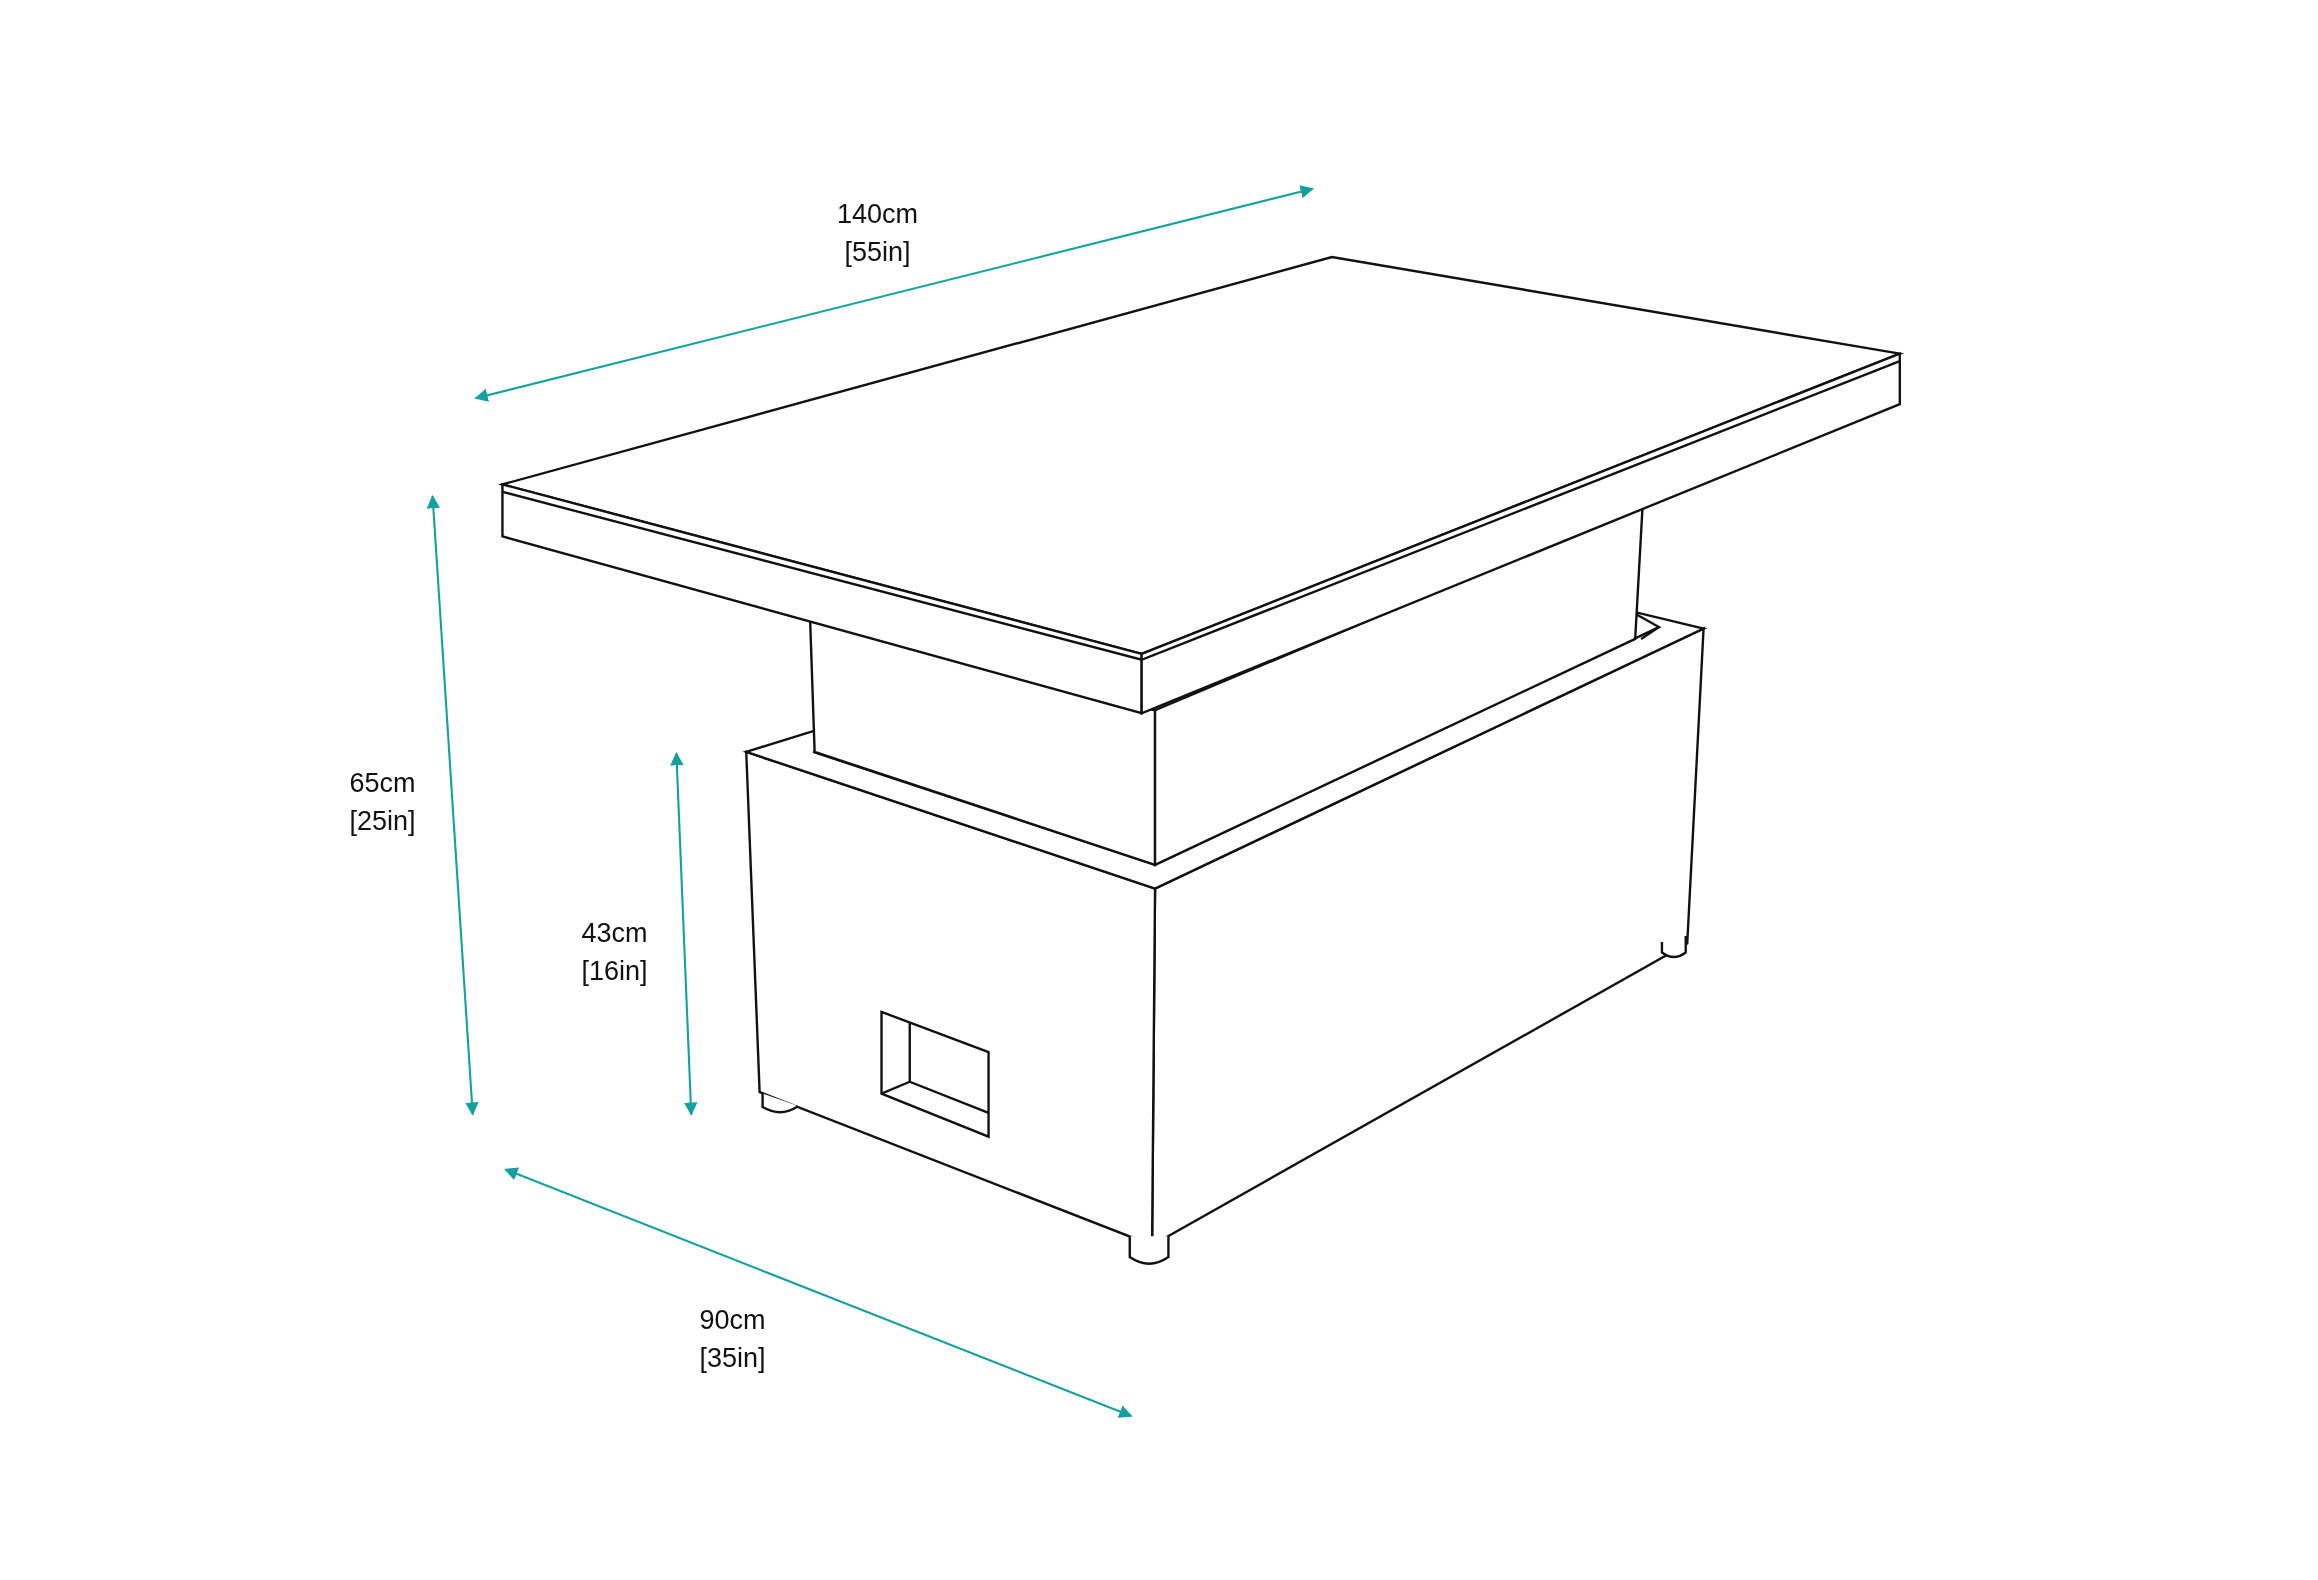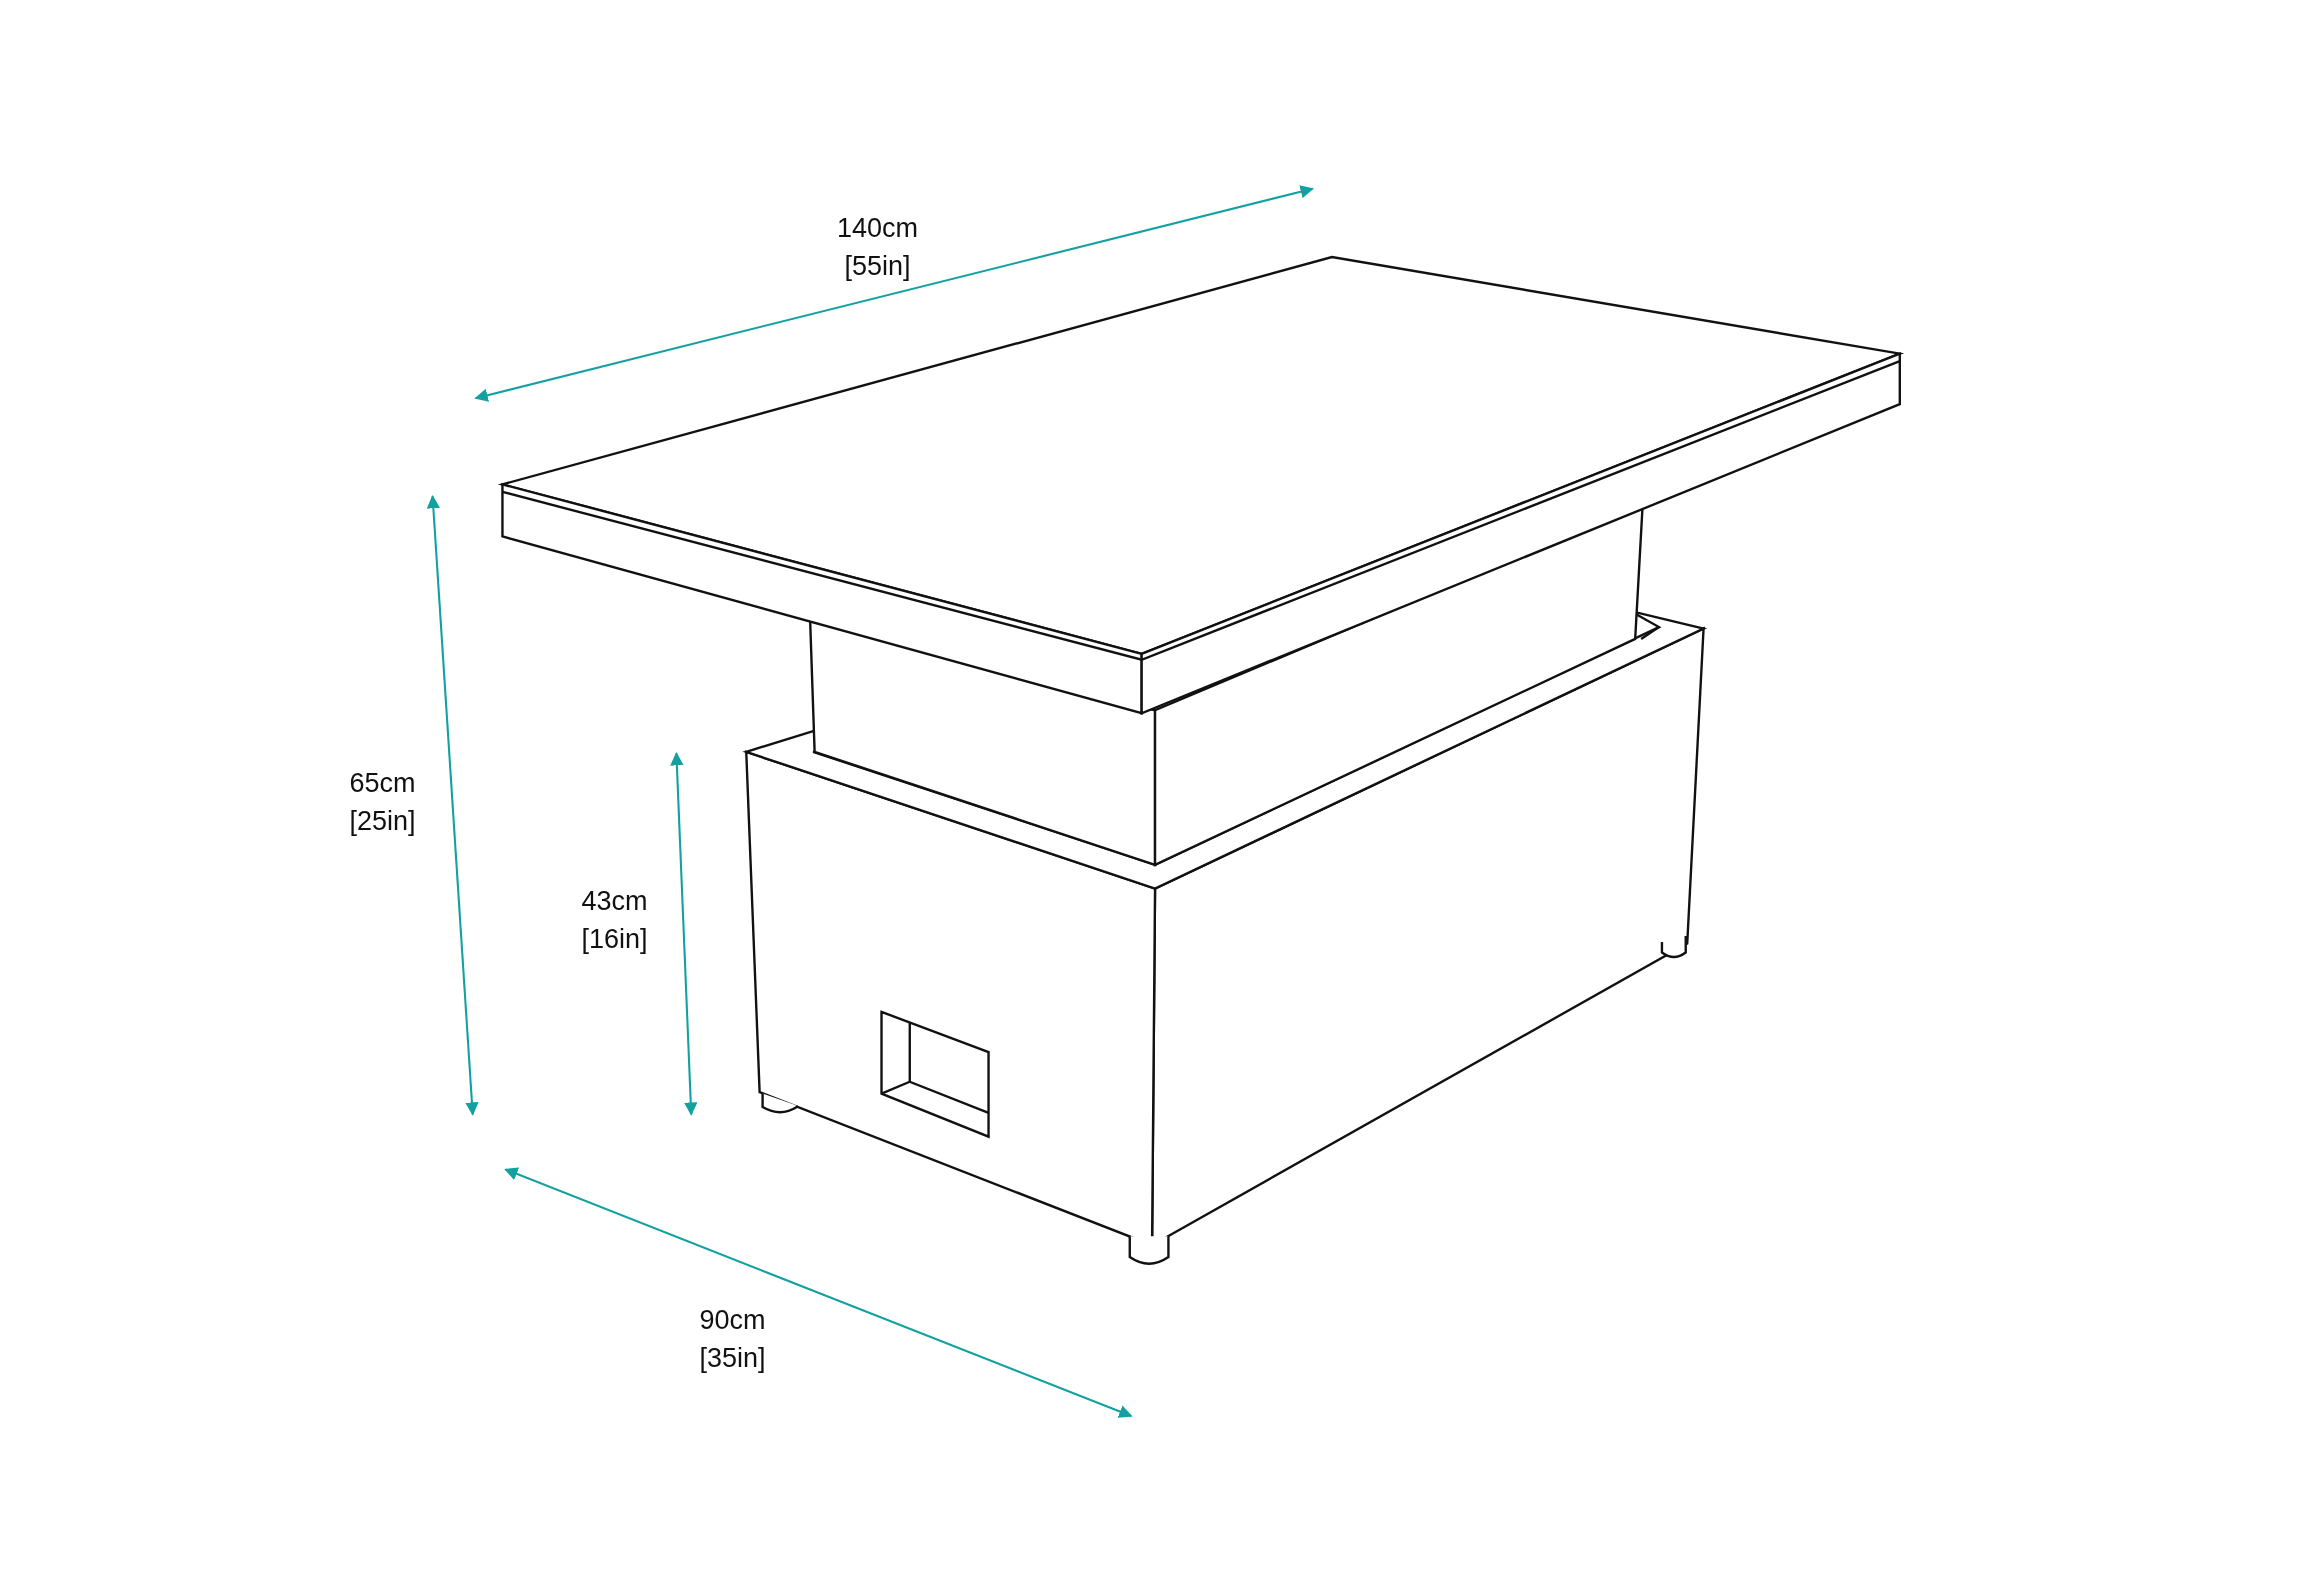--- a/index.html
+++ b/index.html
@@ -56,29 +56,29 @@
   </g>
 
   <g>
     <line class="dim" stroke="#12a0a0" x1="320" y1="268" x2="883" y2="127" marker-start="url(#arrow)" marker-end="url(#arrow)"></line>
     <line class="dim" stroke="#12a0a0" x1="291" y1="334" x2="318" y2="750" marker-start="url(#arrow)" marker-end="url(#arrow)"></line>
     <line class="dim" stroke="#12a0a0" x1="455" y1="507" x2="465" y2="750" marker-start="url(#arrow)" marker-end="url(#arrow)"></line>
     <line class="dim" stroke="#12a0a0" x1="340" y1="787" x2="761" y2="953" marker-start="url(#arrow)" marker-end="url(#arrow)"></line>
   </g>
 </svg>
 
-<div class="label" style="left:793px; top:209px;">
+<div class="label" style="left:793px; top:195px;">
   <div>140cm</div>
   <div>[55in]</div>
 </div>
 <div class="label" style="left:298px; top:764px;">
   <div>65cm</div>
   <div>[25in]</div>
 </div>
-<div class="label" style="left:530px; top:882px;">
+<div class="label" style="left:530px; top:914px;">
   <div>43cm</div>
   <div>[16in]</div>
 </div>
 <div class="label" style="left:648px; top:1301px;">
   <div>90cm</div>
   <div>[35in]</div>
 </div>
 
 
 </body></html>

